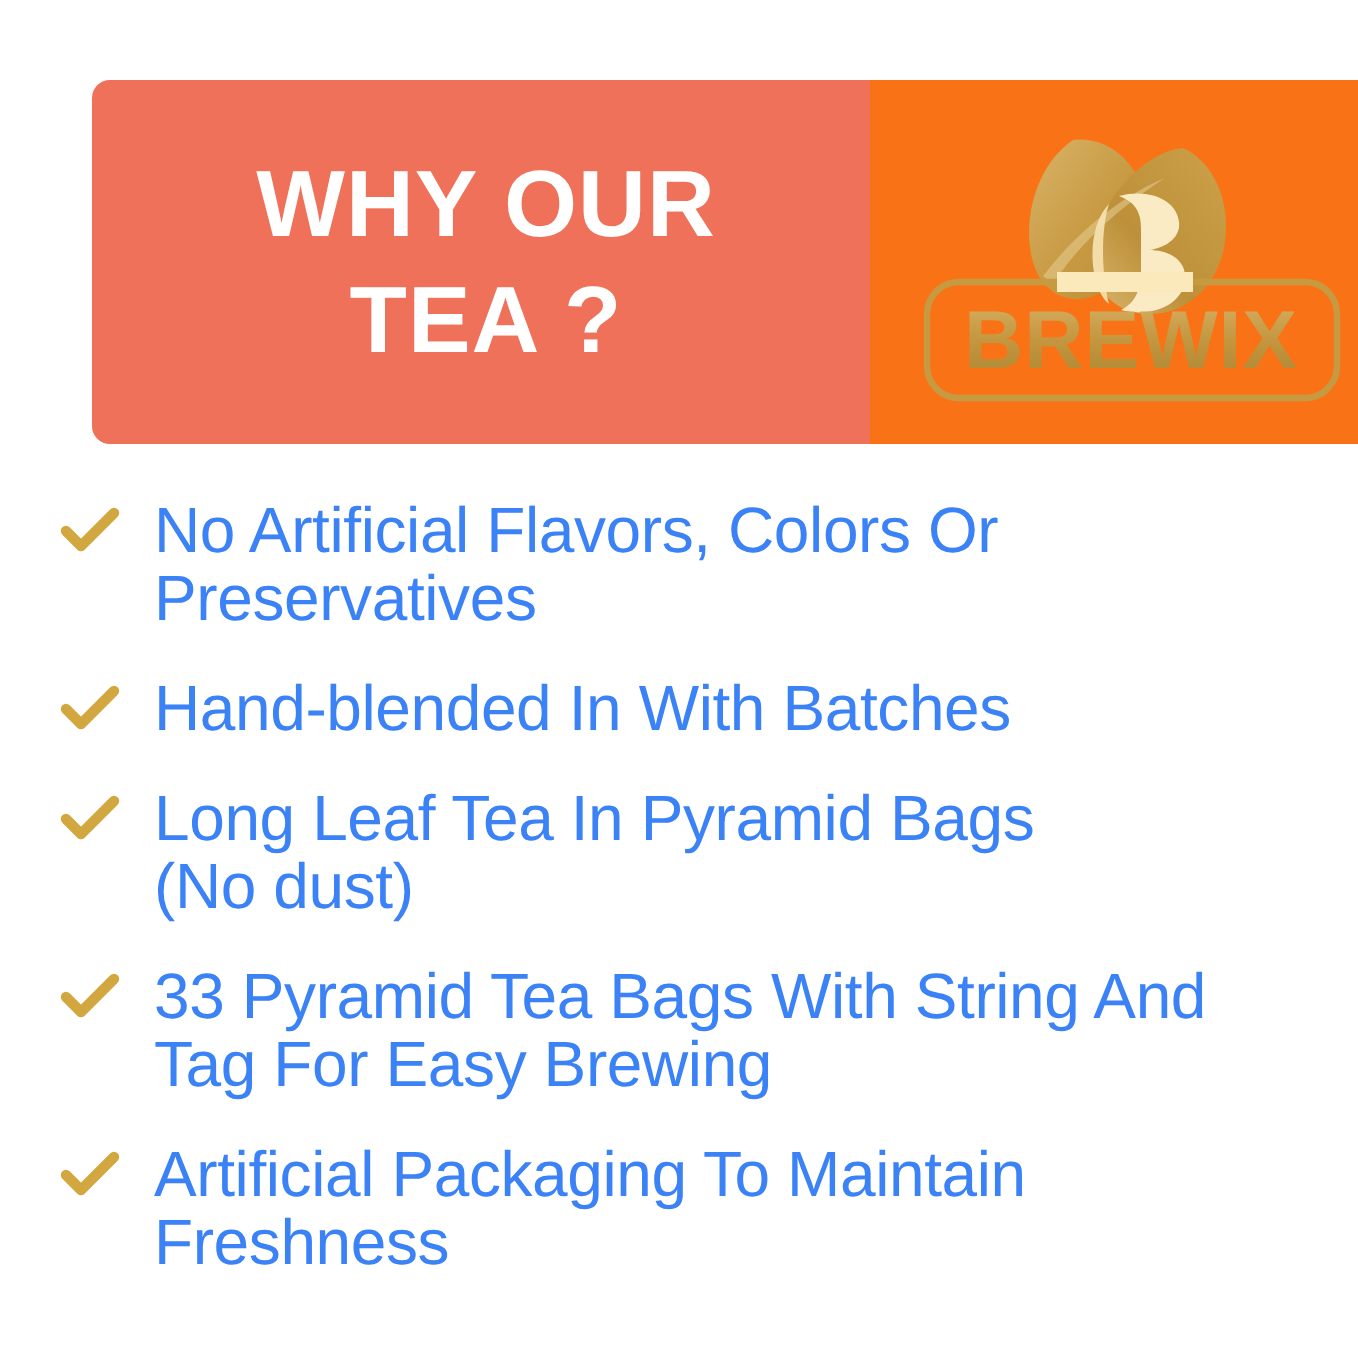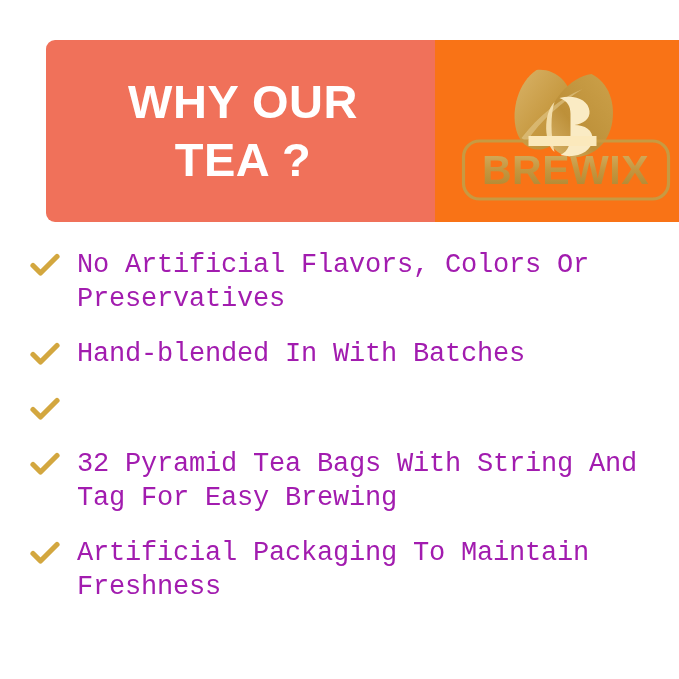--- a/index.html
+++ b/index.html
@@ -95,24 +95,24 @@
     height: 34px;
     margin-right: 17px;
     display: flex;
     align-items: center;
     justify-content: center;
   }
   .check-icon svg {
     display: block;
   }
   .feature-text {
-    font-size: 27px;
+    font-size: 32px;
     line-height: 34px;
-    color: #a21caf;
-    font-family: Liberation Mono, monospace;
+    color: #3b82f6;
+    font-family: Liberation Sans, sans-serif;
     font-weight: 400;
     letter-spacing: -0.2px;
     max-width: 575px;
     white-space: pre-line;
   }
 </style>
 </head>
 <body>
 
 <div class="page">
@@ -192,29 +192,31 @@
       </span>
       <span class="feature-text">Hand-blended In With Batches</span>
     </div>
 
     <div class="feature-row">
       <span class="check-icon">
         <svg width="30" height="24" viewBox="0 0 30 24">
           <path d="M3 12.5 L10.5 20 L27 3.5" fill="none" stroke="#D3A73F" stroke-width="5.2" stroke-linecap="round" stroke-linejoin="round"></path>
         </svg>
       </span>
-    </div>
-
-    <div class="feature-row">
-      <span class="check-icon">
-        <svg width="30" height="24" viewBox="0 0 30 24">
-          <path d="M3 12.5 L10.5 20 L27 3.5" fill="none" stroke="#D3A73F" stroke-width="5.2" stroke-linecap="round" stroke-linejoin="round"></path>
-        </svg>
-      </span>
-      <span class="feature-text">32 Pyramid Tea Bags With String And
+      <span class="feature-text">Long Leaf Tea In Pyramid Bags
+(No dust)</span>
+    </div>
+
+    <div class="feature-row">
+      <span class="check-icon">
+        <svg width="30" height="24" viewBox="0 0 30 24">
+          <path d="M3 12.5 L10.5 20 L27 3.5" fill="none" stroke="#D3A73F" stroke-width="5.2" stroke-linecap="round" stroke-linejoin="round"></path>
+        </svg>
+      </span>
+      <span class="feature-text">33 Pyramid Tea Bags With String And
 Tag For Easy Brewing</span>
     </div>
 
     <div class="feature-row">
       <span class="check-icon">
         <svg width="30" height="24" viewBox="0 0 30 24">
           <path d="M3 12.5 L10.5 20 L27 3.5" fill="none" stroke="#D3A73F" stroke-width="5.2" stroke-linecap="round" stroke-linejoin="round"></path>
         </svg>
       </span>
       <span class="feature-text">Artificial Packaging To Maintain

